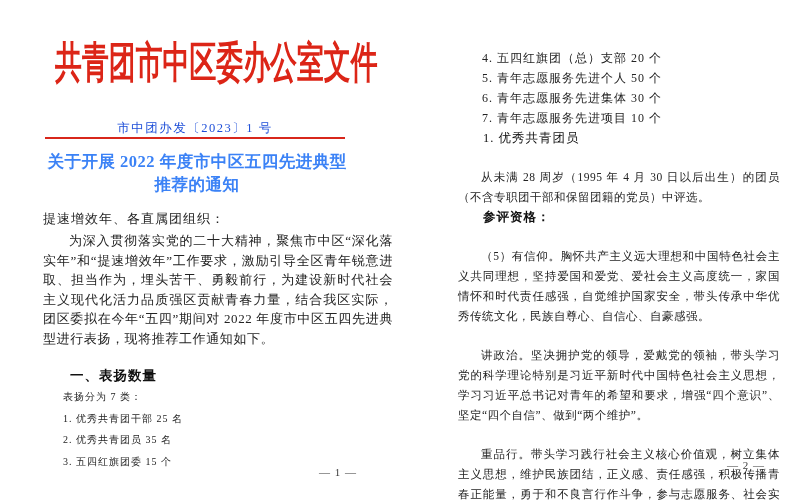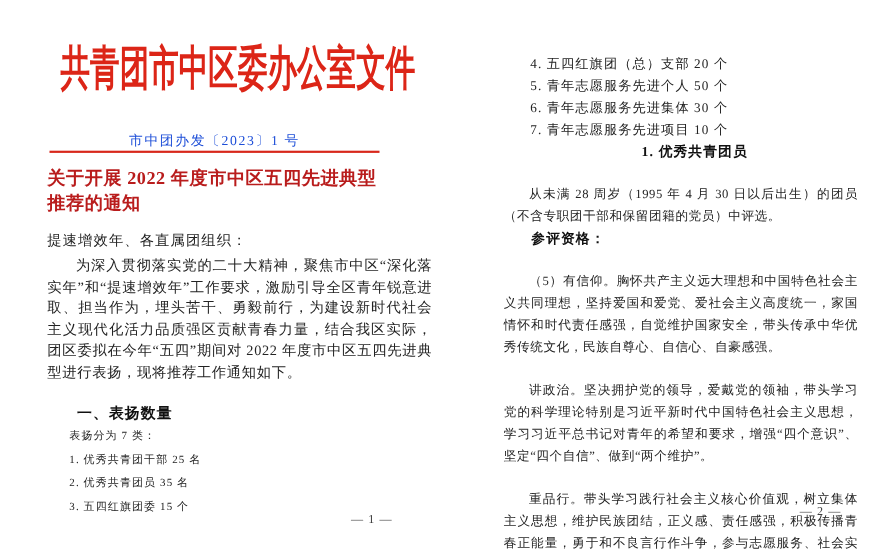--- a/index.html
+++ b/index.html
@@ -29,22 +29,22 @@
     position:absolute; left:2px; top:120px; width:300px;
     text-align:center;
     font-size:12.5px; letter-spacing:1.5px; color:#1d4ed8;
   }
   .red-rule {
     position:absolute; left:2px; top:137px;
     width:300px; height:2px; background:#d8271b;
   }
   .doc-title {
     position:absolute; left:0; top:150px; width:308px;
-    font-weight:bold;
-    font-size:16.5px; line-height:23px; color:#b91c1c;
+    text-align:center; font-weight:bold;
+    font-size:16.5px; line-height:23px; color:#3b82f6;
     letter-spacing:0.5px;
   }
   .salutation {
     position:absolute; left:0; top:210px; width:350px;
     font-size:13px; letter-spacing:1px;
   }
   .p1-body {
     position:absolute; left:0; top:231px; width:350px;
   }
   .p1-body p {
@@ -61,22 +61,22 @@
     text-indent:2em;
   }
 
   
   .p2-flow { position:absolute; left:0; top:48px; width:322px; }
   .p2-list div {
     font-size:12px; line-height:20px; letter-spacing:1px;
     text-indent:2em;
   }
   .sub-heading {
-    font-size:12.5px; font-weight:bold; line-height:20px;
-    text-indent:2em; letter-spacing:1px; color:#111;text-align:center;
+    font-size:12.5px; font-weight:normal; line-height:20px;
+    text-indent:2em; letter-spacing:1px; color:#111;
   }
   .p2-flow p {
     font-size:11.5px; line-height:20px; letter-spacing:0.5px;
     text-align:justify; text-indent:2em;margin-top:19px;
   }
   .criteria-heading {
     font-size:12.5px; font-weight:bold; line-height:20px;
     text-indent:2em; letter-spacing:1px; color:#111;
   }
 

